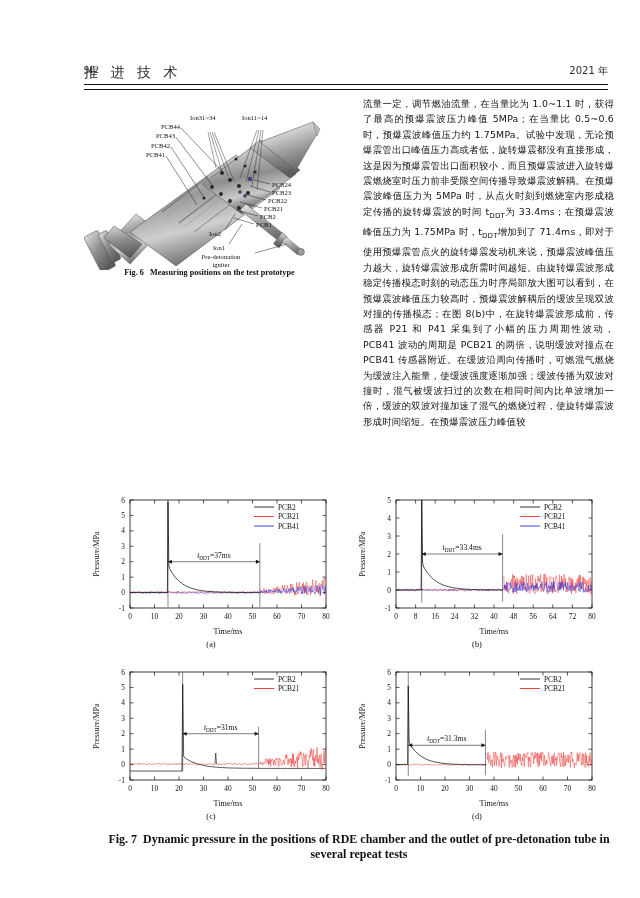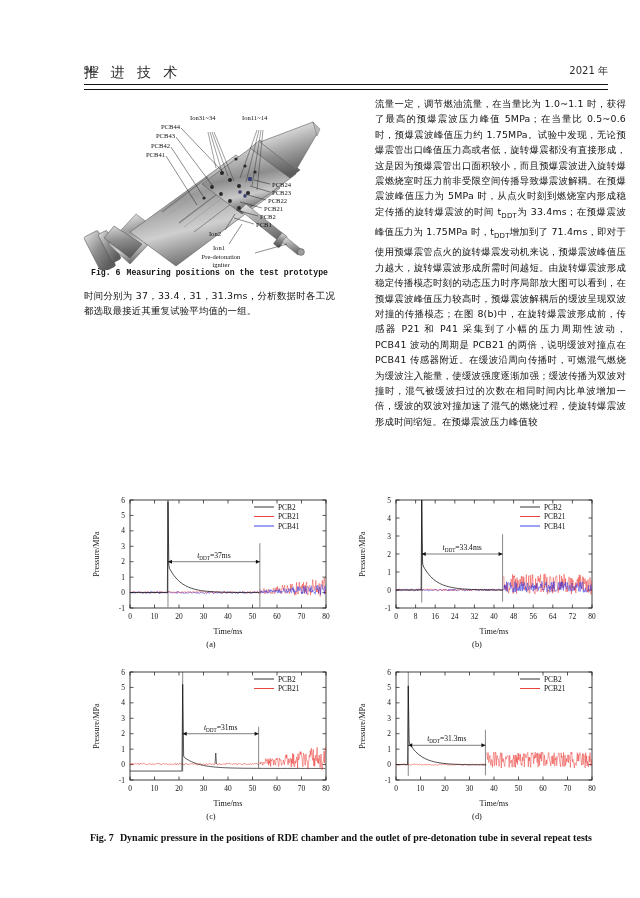--- a/index.html
+++ b/index.html
@@ -63,21 +63,21 @@
   
   .col {
     position: absolute;
     width: 251px;
     font-size: 9.6px;
     line-height: 15.3px;
     text-align: justify;
     color: #111;
   }
   .col-left  { left: 58px;  top: 96px; }
-  .col-right { left: 349px; top: 96px; }
+  .col-right { left: 337px; top: 96px; }
 
   .zh {
     font-family: "DejaVu Sans", "Liberation Sans", sans-serif;
     font-size: 9.4px;
     line-height: 15.4px;
     letter-spacing: 0.2px;
     text-align: justify;
     margin: 0;
   }
   .zh.indent { text-indent: 19px; }
@@ -92,21 +92,21 @@
   }
   .fig6-canvas { position:absolute; left:0; top:0; }
   .fig6-caption {
     position: absolute;
     left: 58px;
     top: 268px;
     width: 251px;
     text-align: center;
     font-size: 8.2px;
     font-weight: bold;
-    font-family: Liberation Mono, monospace;
+    font-family: Liberation Serif, serif;
     color: #111;
   }
   .fig6-caption .cap-num { margin-right: 6px; }
 
   
   .fig7 {
     position: absolute;
     left: 56px;
     top: 490px;
     width: 530px;
@@ -122,25 +122,25 @@
     position: absolute;
     width: 100%;
     text-align: center;
     font-size: 8.4px;
     font-family: "Liberation Serif", serif;
     color: #111;
   }
 
   .fig7-caption {
     position: absolute;
-    left: 50px;
+    left: 68px;
     top: 832px;
     width: 530px;
     text-align: center;
-    font-size: 10px;
+    font-size: 12px;
     font-weight: bold;
     font-family: "Liberation Serif", serif;
     color: #111;
   }
   .fig7-caption .cap-num { margin-right: 6px; }
 
   svg text { font-family: "Liberation Serif", serif; }
 </style>
 </head>
 <body>
@@ -298,21 +298,20 @@
         <text x="137" y="175" text-anchor="middle">igniter</text>
       </g>
     </svg>
   </div>
 
   <div class="fig6-caption">
     <span class="cap-num">Fig. 6</span><span>Measuring positions on the test prototype</span>
   </div>
 
   <div class="col col-left" style="top:288px;">
-    <p class="zh">时间分别为 37，33.4，31，31.3ms，分析数据时各工况都选取最接近其重复试验平均值的一组。</p>
   </div>
 
   <div class="col col-right">
     <p class="zh"><span>流量一定，调节燃油流量，在当量比为 1.0~1.1 时，获得了最高的预爆震波压力峰值 5MPa；在当量比 0.5~0.6 时，预爆震波峰值压力约 1.75MPa。试验中发现，无论预爆震管出口峰值压力高或者低，旋转爆震都没有直接形成，这是因为预爆震管出口面积较小，而且预爆震波进入旋转爆震燃烧室时压力前非受限空间传播导致爆震波解耦。在预爆震波峰值压力为 5MPa 时，从点火时刻到燃烧室内形成稳定传播的旋转爆震波的时间 t</span><sub style="font-size:7px">DDT</sub><span>为 33.4ms；在预爆震波峰值压力为 1.75MPa 时，t</span><sub style="font-size:7px">DDT</sub><span>增加到了 71.4ms，即对于使用预爆震管点火的旋转爆震发动机来说，预爆震波峰值压力越大，旋转爆震波形成所需时间越短。由旋转爆震波形成稳定传播模态时刻的动态压力时序局部放大图可以看到，在预爆震波峰值压力较高时，预爆震波解耦后的缓波呈现双波对撞的传播模态；在图 8(b)中，在旋转爆震波形成前，传感器 P21 和 P41 采集到了小幅的压力周期性波动，PCB41 波动的周期是 PCB21 的两倍，说明缓波对撞点在 PCB41 传感器附近。在缓波沿周向传播时，可燃混气燃烧为缓波注入能量，使缓波强度逐渐加强；缓波传播为双波对撞时，混气被缓波扫过的次数在相同时间内比单波增加一倍，缓波的双波对撞加速了混气的燃烧过程，使旋转爆震波形成时间缩短。在预爆震波压力峰值较</span></p>
   </div>
 
   <div class="fig7">
 
     <div class="chart-cell chart-a">
       <svg width="258" height="160" viewBox="0 0 258 160">

